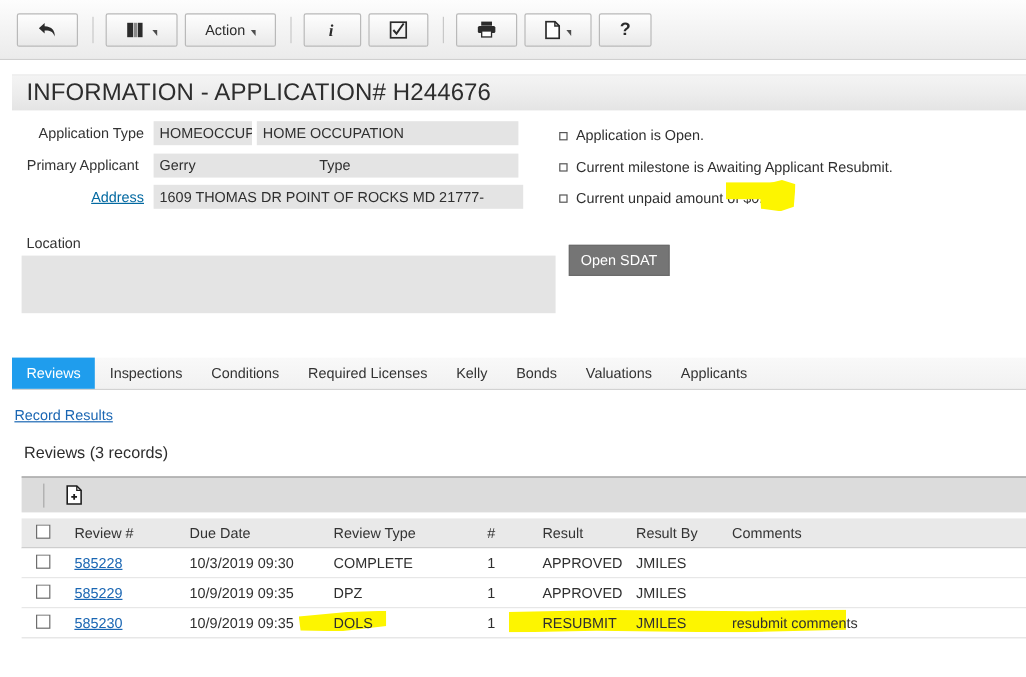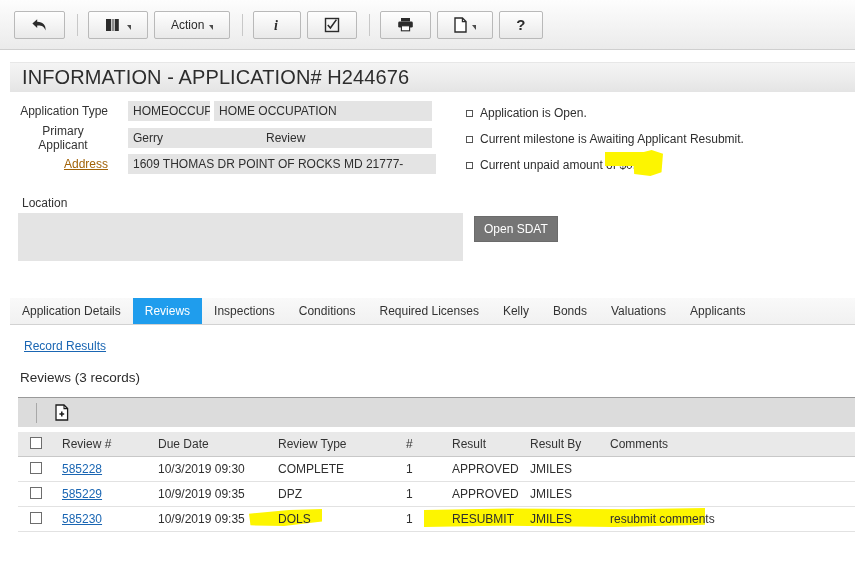--- a/index.html
+++ b/index.html
@@ -79,24 +79,24 @@
   .field-row {
     position: absolute;
     display: flex;
     align-items: center;
     height: 20px;
   }
   .field-label {
     font-size: 12px;
     color: #333;
     text-align: right;
-    padding-right: 20px;
+    padding-right: 8px;
   }
   .field-label.link {
-    color: #a16207;
+    color: #0369a1;
     text-decoration: underline;
     cursor: pointer;
   }
   .field-box {
     background: #e4e4e4;
     height: 20px;
     display: flex;
     align-items: center;
     font-size: 12px;
     color: #2f2f2f;
@@ -140,21 +140,21 @@
     color: #333;
   }
   .loc-box {
     position: absolute;
     left: 18px; top: 213px;
     width: 445px; height: 48px;
     background: #e4e4e4;
   }
   .sdat-btn {
     position: absolute;
-    left: 474px; top: 216px;
+    left: 474px; top: 204px;
     background: #757575;
     color: #ffffff;
     font-size: 12px;
     padding: 5px 9px;
     cursor: pointer;
     border: 1px solid #6b6b6b;
   }
 
   
   .tabs {
@@ -176,21 +176,21 @@
     white-space: nowrap;
   }
   .tab.active {
     background: #1f9ded;
     color: #ffffff;
   }
 
   
   .record-results {
     position: absolute;
-    left: 24px; top: 339px;
+    left: 12px; top: 339px;
     font-size: 12px;
     color: #1a66b3;
     text-decoration: underline;
     cursor: pointer;
   }
   .reviews-title {
     position: absolute;
     left: 20px; top: 370px;
     font-size: 13.5px;
     color: #2d2d2d;
@@ -367,21 +367,21 @@
   <div class="field-row" style="left:18px; top:101px;">
     <span class="field-label" style="width:110px;">Application Type</span>
     <span class="field-box" style="width:82px;">HOMEOCCUP</span>
     <span class="field-box" style="width:218px; margin-left:4px;">HOME OCCUPATION</span>
   </div>
 
   <div class="field-row" style="left:18px; top:128px;">
     <span class="field-label" style="width:110px;text-align:center;">Primary Applicant</span>
     <span class="field-box spaced" style="width:304px;">
       <span>Gerry</span>
-      <span class="field-sub">Review</span>
+      <span class="field-sub">Type</span>
     </span>
   </div>
 
   <div class="field-row" style="left:18px; top:154px;">
     <span class="field-label link" style="width:110px;">Address</span>
     <span class="field-box" style="width:308px;">1609 THOMAS DR POINT OF ROCKS MD 21777-</span>
   </div>
 
   <div class="status-list">
     <div class="status-item">
@@ -399,21 +399,20 @@
   </div>
 
   <div class="hl hl-amount2"></div>
   <div class="hl hl-amount"></div>
 
   <div class="loc-label">Location</div>
   <div class="loc-box"></div>
   <div class="sdat-btn">Open SDAT</div>
 
   <div class="tabs">
-    <div class="tab">Application Details</div>
     <div class="tab active">Reviews</div>
     <div class="tab">Inspections</div>
     <div class="tab">Conditions</div>
     <div class="tab">Required Licenses</div>
     <div class="tab">Kelly</div>
     <div class="tab">Bonds</div>
     <div class="tab">Valuations</div>
     <div class="tab">Applicants</div>
 
   </div>

